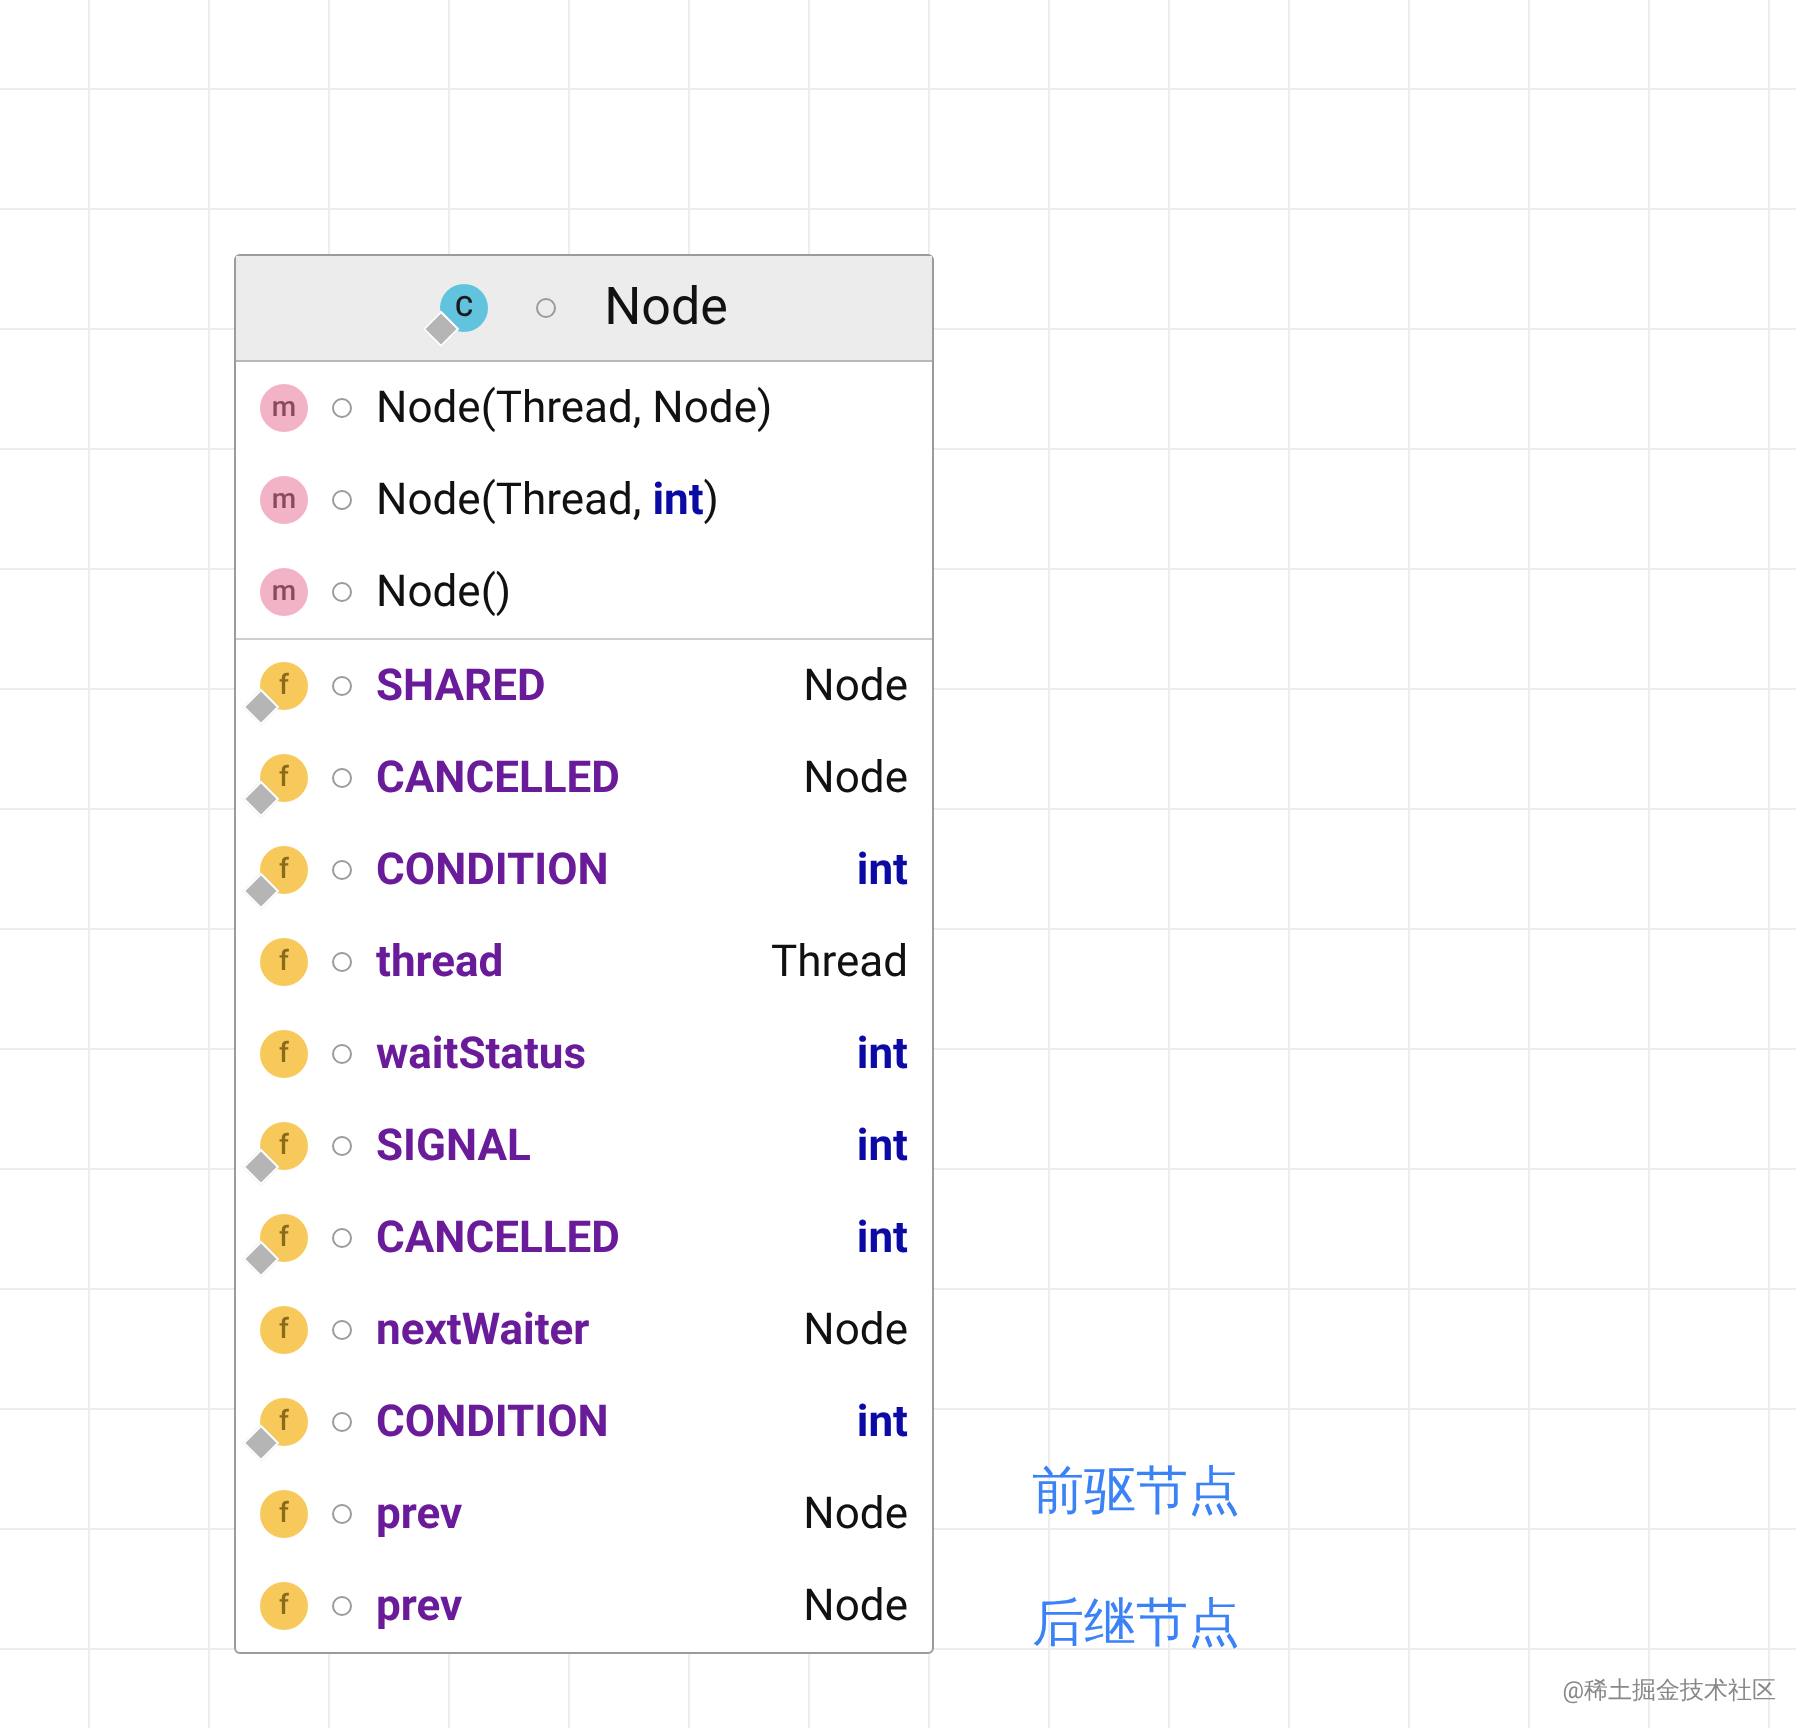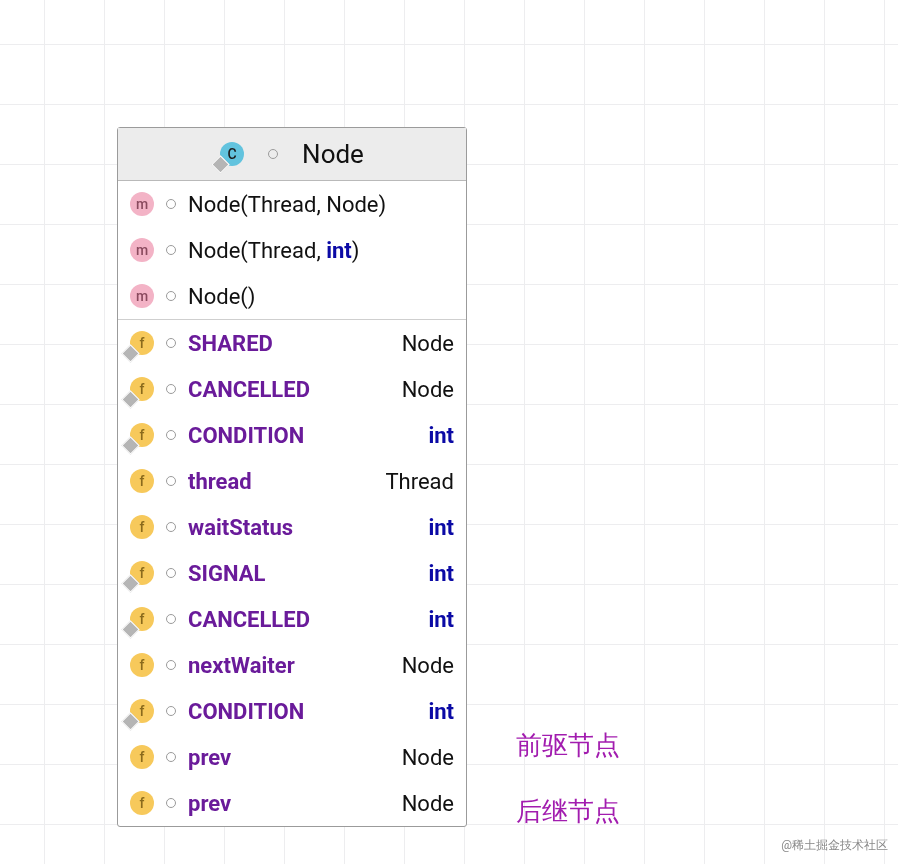--- a/index.html
+++ b/index.html
@@ -17,21 +17,21 @@
   .ic-f{background:#f7c95b;color:#8a6a1c;}
   .static-marker{position:absolute;left:-6px;bottom:-5px;width:11px;height:11px;background:#b5b5b5;transform:rotate(45deg);border:1px solid #fff;}
   .dot{width:8px;height:8px;border:1.5px solid #9b9b9b;border-radius:50%;margin:0 12px 0 12px;flex:0 0 8px;}
   .name{font-size:22px;color:#111;}
   .name.purple{color:#6a1b9a;font-weight:700;}
   .name.static{}
   .name .kw{color:#0b0aa5;font-weight:700;}
   .paren{color:#111;font-weight:400;}
   .rtype{margin-left:auto;font-size:22px;color:#111;}
   .rtype.kw{color:#0b0aa5;font-weight:700;}
-  .annot{position:absolute;font-size:26px;color:#a21caf;font-weight:500;left:516px;text-align:center;}
+  .annot{position:absolute;font-size:26px;color:#3b82f6;font-weight:500;left:516px;text-align:center;}
   .a1{top:728px;}
   .a2{top:794px;}
   .watermark{position:absolute;right:10px;bottom:10px;font-size:12px;color:#888;}
 </style>
 </head>
 <body>
 
 <div class="grid-bg"></div>
 
 <div class="panel">

